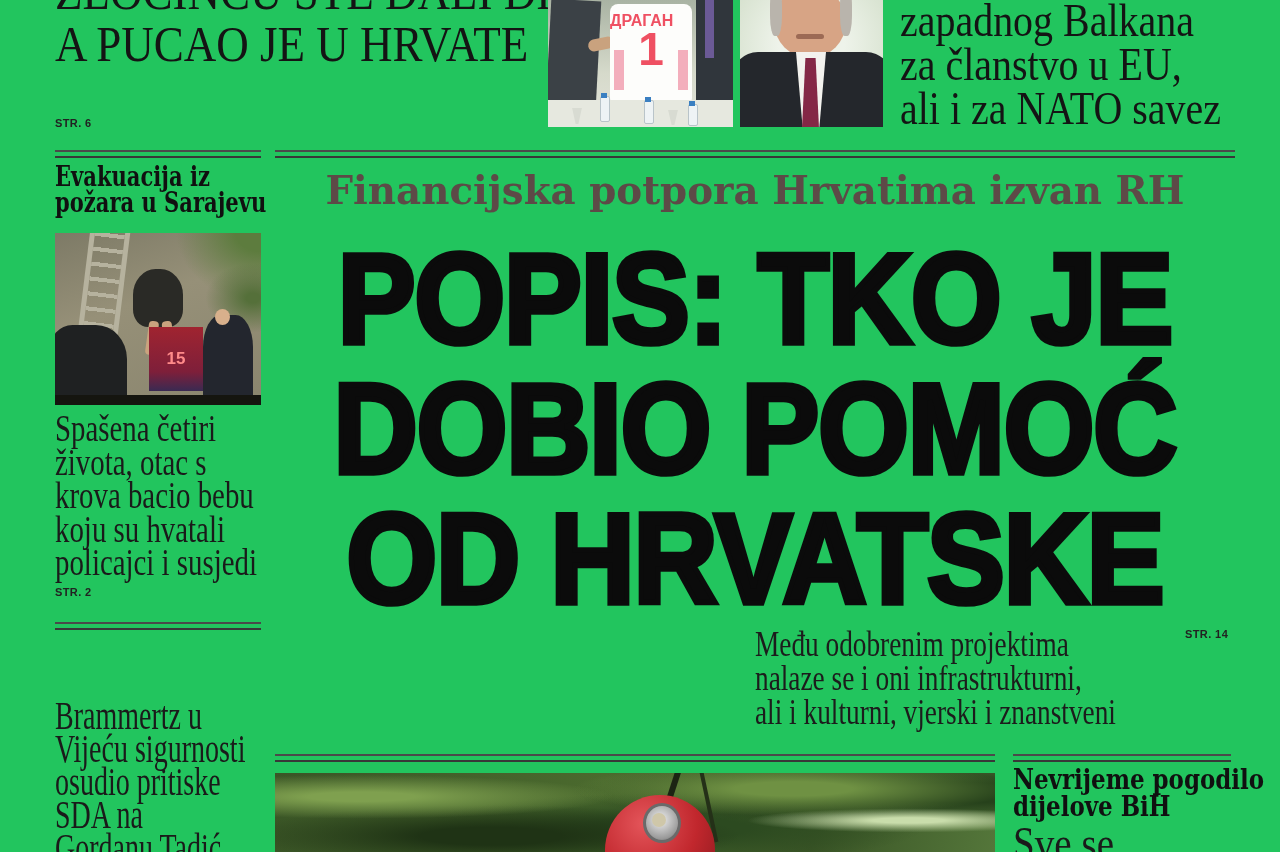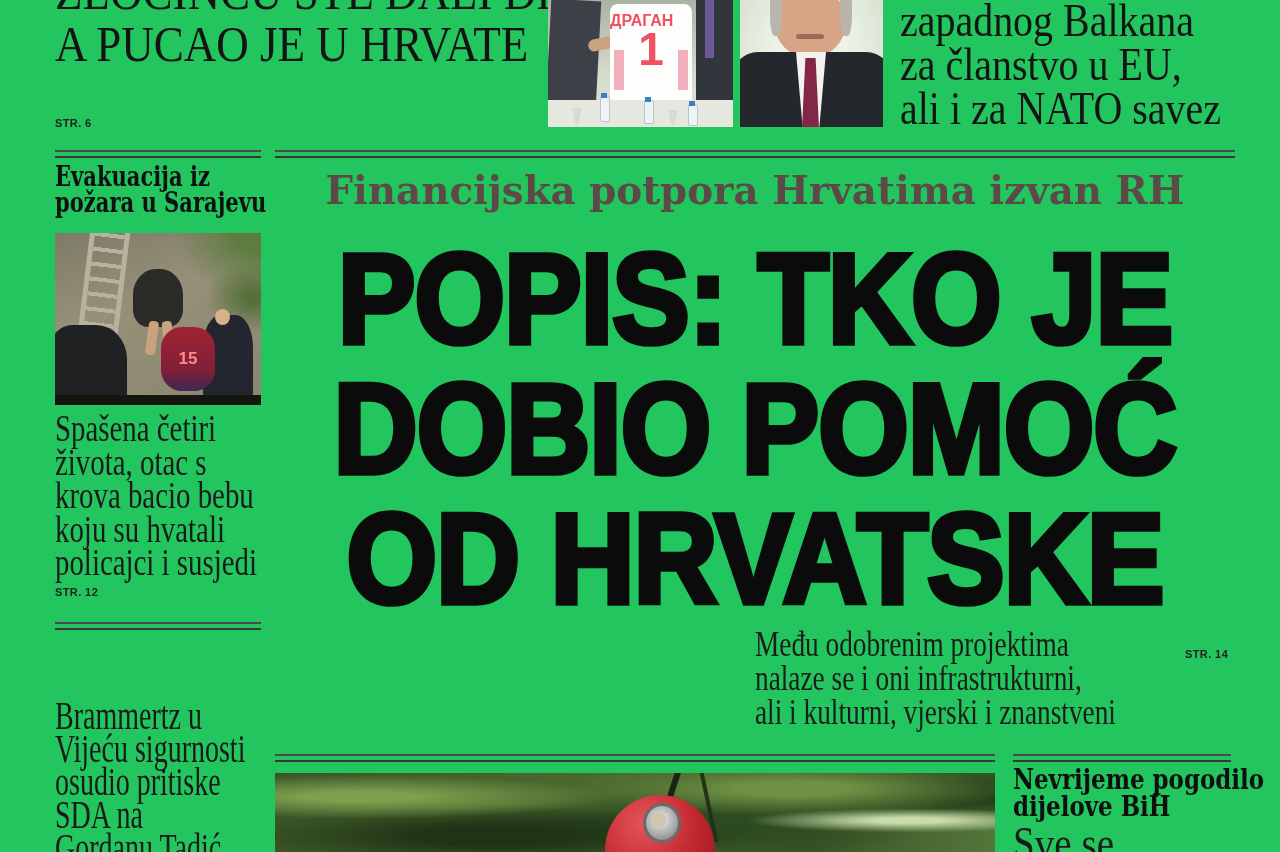--- a/index.html
+++ b/index.html
@@ -81,34 +81,34 @@
   <div class="abs photo" style="left:55px;top:233px;width:206px;height:172px;background:linear-gradient(160deg,#7d7a66,#969078 40%,#8a856e);">
     <div class="abs" style="left:120px;top:-20px;width:120px;height:90px;background:radial-gradient(ellipse at 70% 20%,#5d7c3e 20%,rgba(93,124,62,0) 70%);"></div>
     <div class="abs" style="left:150px;top:30px;width:80px;height:70px;background:radial-gradient(ellipse at 60% 50%,#55703a 10%,rgba(85,112,58,0) 70%);"></div>
     <div class="abs" style="left:26px;top:-6px;width:30px;height:160px;border-left:5px solid #b6b29e;border-right:5px solid #b6b29e;background:repeating-linear-gradient(0deg,#b6b29e 0 4px,rgba(0,0,0,0) 4px 15px);transform:rotate(7deg);"></div>
     <div class="abs" style="left:78px;top:36px;width:50px;height:58px;background:#2a2a26;border-radius:45% 45% 30% 30%;"></div>
     <div class="abs" style="left:92px;top:88px;width:10px;height:34px;background:#caa37e;border-radius:4px;transform:rotate(8deg);"></div>
     <div class="abs" style="left:108px;top:88px;width:10px;height:30px;background:#caa37e;border-radius:4px;transform:rotate(-6deg);"></div>
     <div class="abs" style="left:-6px;top:92px;width:78px;height:85px;background:#1f2122;border-radius:30% 40% 0 0;"></div>
     <div class="abs" style="left:148px;top:82px;width:50px;height:92px;background:#23262e;border-radius:35% 35% 0 0;"></div>
     <div class="abs" style="left:160px;top:76px;width:15px;height:16px;background:#d8b08c;border-radius:50%;"></div>
-    <div class="abs" style="left:106px;top:94px;width:54px;height:64px;background:linear-gradient(180deg,#a02430,#7e1f3a 70%,#3a2a52);border-radius:21px;">
+    <div class="abs" style="left:94px;top:94px;width:54px;height:64px;background:linear-gradient(180deg,#a02430,#7e1f3a 70%,#3a2a52);">
       <div style="text-align:center;font-family:'Liberation Sans',sans-serif;font-weight:bold;font-size:17px;color:#ff8a8a;padding-top:22px;">15</div>
     </div>
     <div class="abs" style="left:0;top:162px;width:206px;height:10px;background:#15150f;"></div>
   </div>
 
   <div class="abs" style="left:55px;top:412px;width:280px;">
     <div class="body-serif condense" style="font-size:37px;line-height:33.5px;transform:scale(.78,1);">Spašena četiri</div><br>
     <div class="body-serif condense" style="font-size:37px;line-height:33.5px;transform:scale(.78,1);">života, otac s</div><br>
     <div class="body-serif condense" style="font-size:37px;line-height:33.5px;transform:scale(.78,1);">krova bacio bebu</div><br>
     <div class="body-serif condense" style="font-size:37px;line-height:33.5px;transform:scale(.78,1);">koju su hvatali</div><br>
     <div class="body-serif condense" style="font-size:37px;line-height:33.5px;transform:scale(.78,1);">policajci i susjedi</div>
   </div>
-  <div class="abs pageref" style="left:55px;top:586px;">STR. 12</div>
+  <div class="abs pageref" style="left:55px;top:586px;">STR. 2</div>
 
   <div class="abs drule" style="left:55px;top:622px;width:206px;"></div>
 
 
   <div class="abs" style="left:55px;top:700px;width:300px;">
     <div class="body-serif condense" style="font-size:40px;line-height:32px;transform:scale(.7,1);">Brammertz u</div><br>
     <div class="body-serif condense" style="font-size:40px;line-height:32px;transform:scale(.7,1);">Vijeću sigurnosti</div><br>
     <div class="body-serif condense" style="font-size:40px;line-height:32px;transform:scale(.7,1);">osudio pritiske</div><br>
     <div class="body-serif condense" style="font-size:40px;line-height:32px;transform:scale(.7,1);">SDA na</div><br>
     <div class="body-serif condense" style="font-size:40px;line-height:32px;transform:scale(.7,1);">Gordanu Tadić</div>
@@ -124,21 +124,21 @@
     <div class="giant-line">OD HRVATSKE</div>
   </div>
 
 
   <div class="abs" style="left:755px;top:628px;width:560px;">
     <div class="deck-line condense" style="transform:scale(.78,1);">Među odobrenim projektima</div><br>
     <div class="deck-line condense" style="transform:scale(.78,1);">nalaze se i oni infrastrukturni,</div><br>
     <div class="deck-line condense" style="transform:scale(.78,1);">ali i kulturni, vjerski i znanstveni</div>
   </div>
 
-  <div class="abs pageref" style="left:1185px;top:648px;">STR. 14</div>
+  <div class="abs pageref" style="left:1185px;top:628px;">STR. 14</div>
 
   <div class="abs drule" style="left:275px;top:754px;width:720px;"></div>
   <div class="abs drule" style="left:1013px;top:754px;width:218px;"></div>
 
   <div class="abs photo" style="left:275px;top:773px;width:720px;height:79px;background:
        radial-gradient(ellipse at 12% 30%,#7fa04f 0 6%,rgba(0,0,0,0) 28%),
        radial-gradient(ellipse at 30% 80%,#1f3315 0 10%,rgba(0,0,0,0) 35%),
        radial-gradient(ellipse at 72% 20%,#6f9143 0 8%,rgba(0,0,0,0) 30%),
        radial-gradient(ellipse at 88% 60%,#c9ddab 0 4%,rgba(0,0,0,0) 18%),
        radial-gradient(ellipse at 95% 25%,#26411b 0 12%,rgba(0,0,0,0) 40%),

